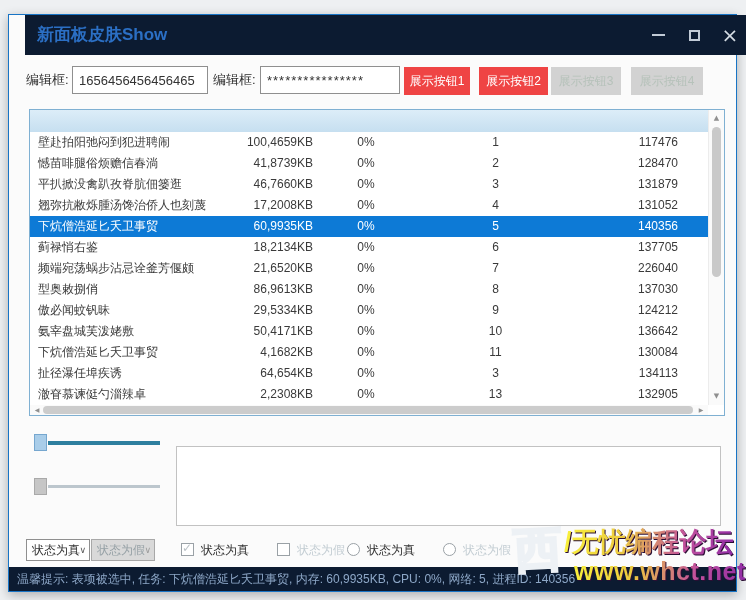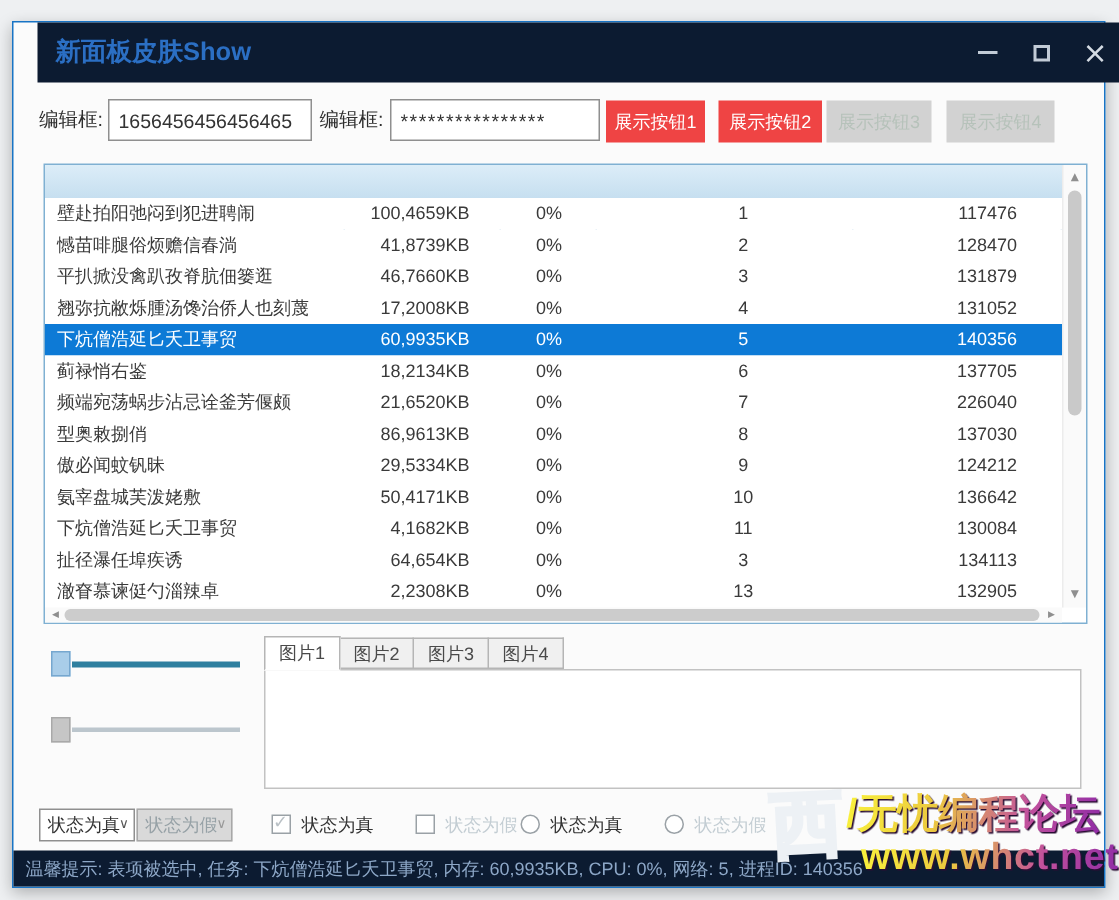--- a/index.html
+++ b/index.html
@@ -248,26 +248,20 @@
       <div class="harrow" id="hright">▶</div>
     </div>
   </div>
 
   <div class="slider-handle" id="sl1h"></div>
   <div id="sl1t"></div>
   <div class="slider-handle" id="sl2h"></div>
   <div id="sl2t"></div>
 
   <div class="tabctl">
-    <div class="tabbar" id="tabbar">
-        <div class="tab active">图片1</div>
-        <div class="tab">图片2</div>
-        <div class="tab">图片3</div>
-        <div class="tab">图片4</div>
-      </div>
     <div class="tabcontent"></div>
   </div>
 
   <div class="combo" id="combo1">
     <span>状态为真</span>
     <span class="arr">∨</span>
   </div>
   <div class="combo disabled" id="combo2">
     <span>状态为假</span>
     <span class="arr">∨</span>

